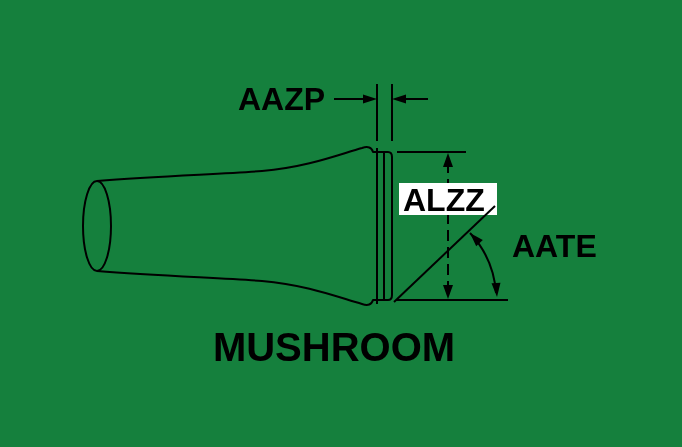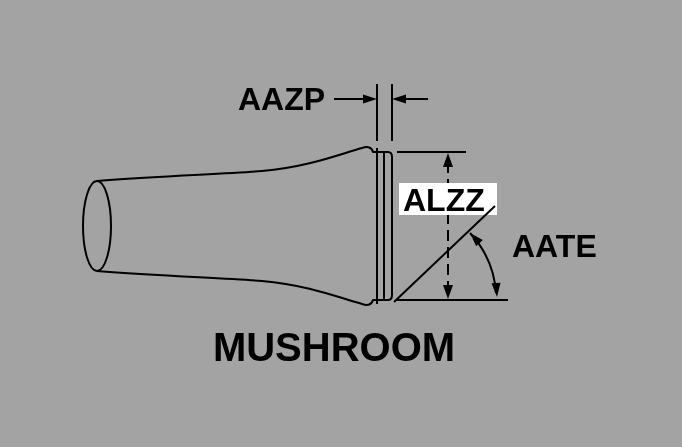--- a/index.html
+++ b/index.html
@@ -4,21 +4,21 @@
   <style>
     html, body {
       margin: 0;
       padding: 0;
       background: #ffffff;
     }
     .canvas {
       position: relative;
       width: 682px;
       height: 447px;
-      background: #a3a3a3;
+      background: #15803d;
       overflow: hidden;
     }
     svg {
       display: block;
     }
     .outline {
       fill: none;
       stroke: #000000;
       stroke-width: 2;
       stroke-linejoin: round;

